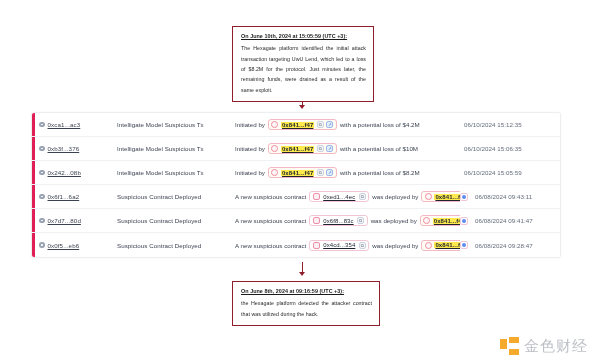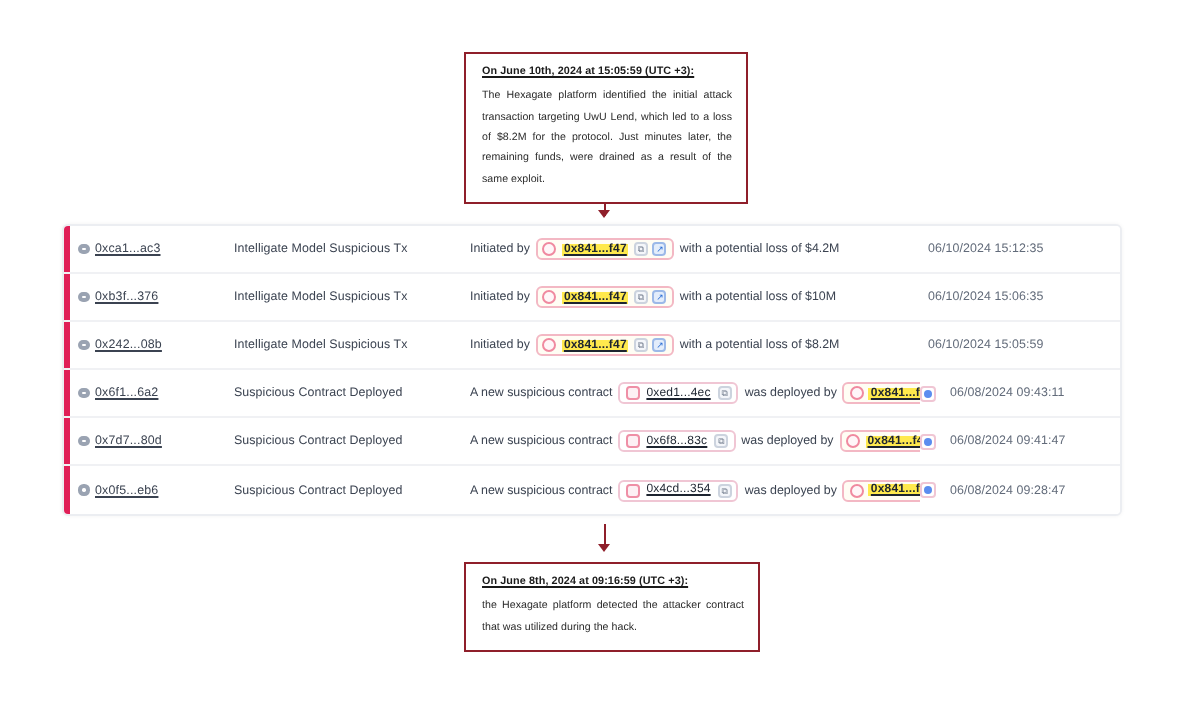--- a/index.html
+++ b/index.html
@@ -423,14 +423,22 @@
         </div>
         <div class="col-time-wrap">
           <span class="time-ico">
             <i></i>
           </span>
           <div class="col-time">06/08/2024 09:28:47</div>
         </div>
       </div>
     </div>
 
+  <div id="watermark">
+    <div class="wm-mark">
+      <div class="b1"></div>
+        <div class="b2"></div>
+        <div class="b3"></div>
+    </div>
+    <div class="wm-text">金色财经</div>
+  </div>
 
 </div>
 
 </body></html>

